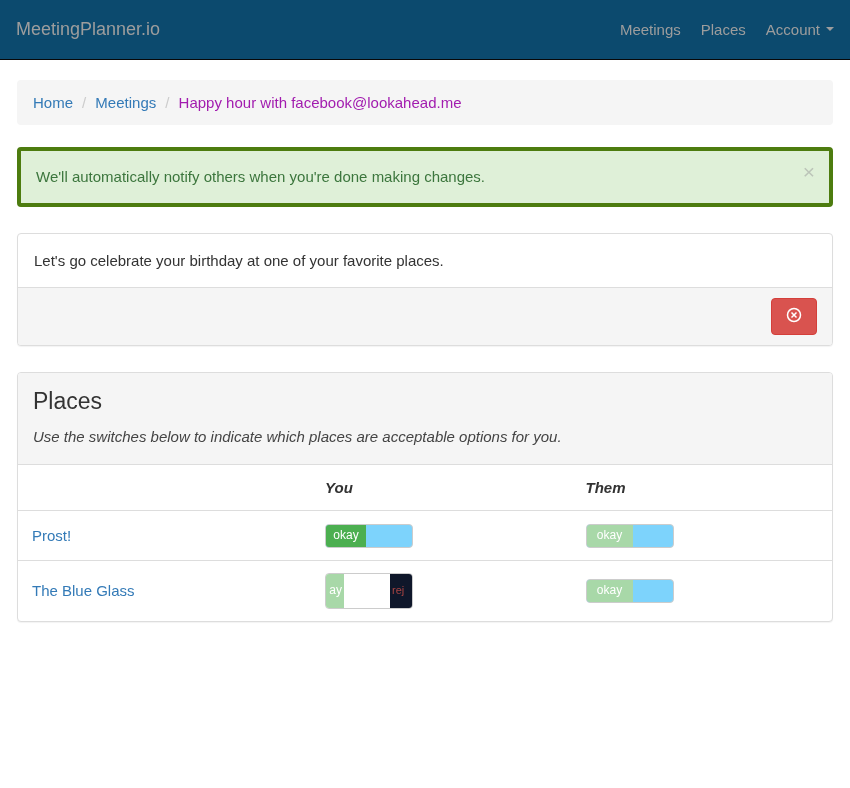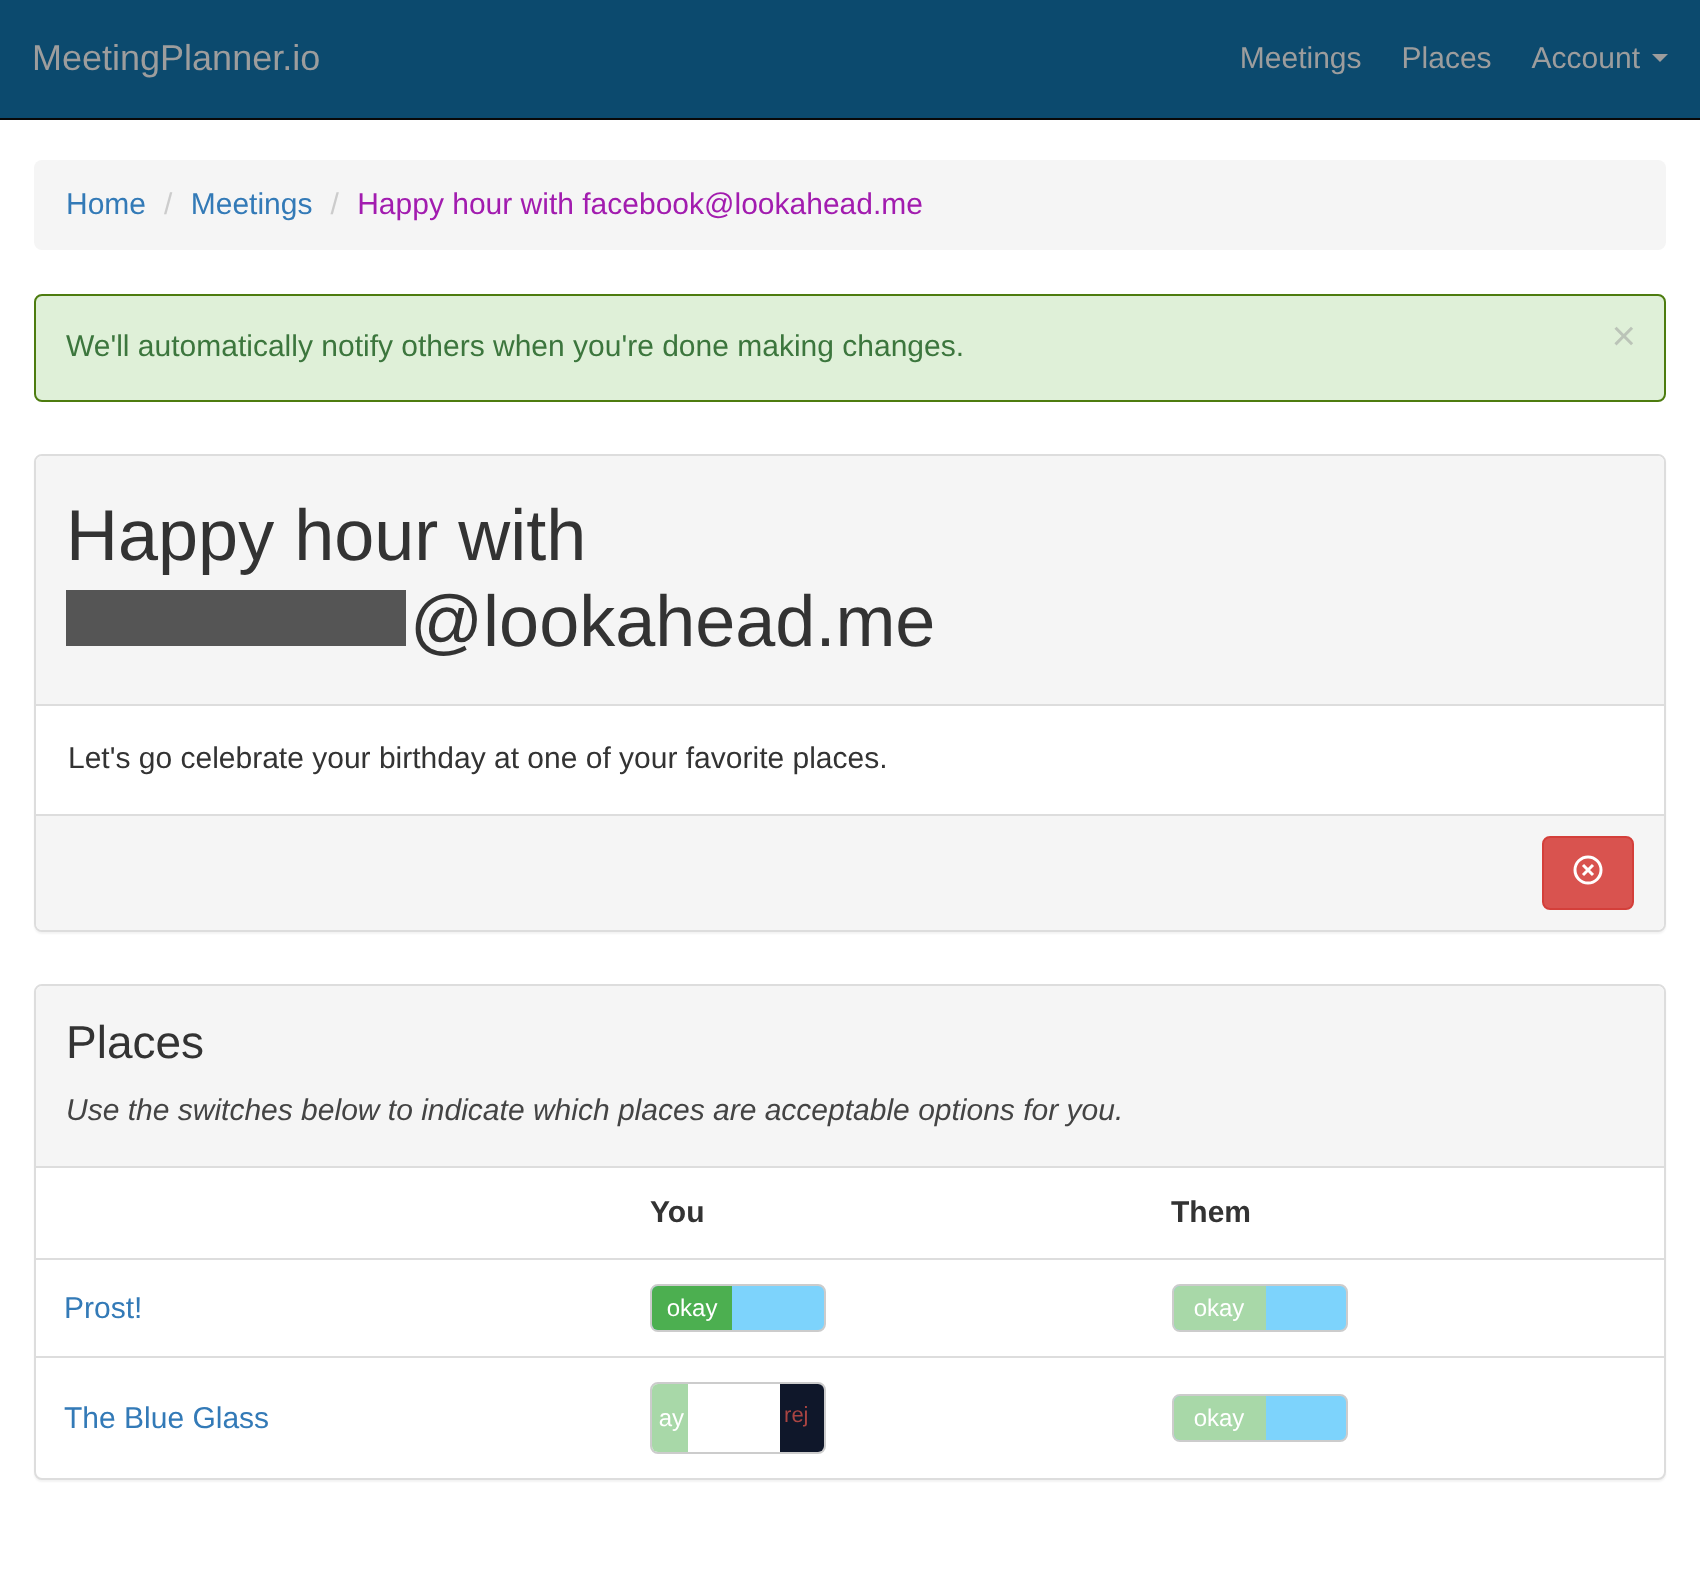--- a/index.html
+++ b/index.html
@@ -76,21 +76,21 @@
     .breadcrumb a {
       color: #337ab7;
       text-decoration: none;
     }
     .breadcrumb .active {
       color: #a21caf;
     }
     .alert-success {
       color: #3c763d;
       background-color: #dff0d8;
-      border: 1px solid #4d7c0f;
+      border: 4px solid #4d7c0f;
       border-radius: 4px;
       padding: 15px 35px 15px 15px;
       margin-top: 22px;
       margin-bottom: 20px;
       position: relative;
       font-size: 15px;
     }
     .alert-close {
       position: absolute;
       top: 10px;
@@ -183,20 +183,21 @@
     }
     .table th, .table td {
       padding: 12px 14px;
       text-align: left;
       vertical-align: middle;
       border-top: 1px solid #ddd;
       font-size: 15px;
     }
     .table thead th {
       border-top: none;
+      font-style: italic;
       font-weight: bold;
     }
     .table th:nth-child(1), .table td:nth-child(1) { width: 36%; }
     .table th:nth-child(2), .table td:nth-child(2) { width: 32%; }
     .table th:nth-child(3), .table td:nth-child(3) { width: 32%; }
     .place-link { color: #337ab7; text-decoration: none; }
     .switch {
       display: inline-flex;
       align-items: center;
       width: 88px;
@@ -286,26 +287,20 @@
     <li><a href="#">Meetings</a></li>
     <li class="active">Happy hour with facebook@lookahead.me</li>
   </ol>
 
   <div class="alert-success">
     <span>We'll automatically notify others when you're done making changes.</span>
     <button class="alert-close">×</button>
   </div>
 
   <div class="panel">
-    <div class="panel-heading">
-      <h3>
-        <span>Happy hour with</span><br>
-        <span class="redacted"></span><span>@lookahead.me</span>
-      </h3>
-    </div>
     <div class="panel-body">Let's go celebrate your birthday at one of your favorite places.</div>
     <div class="panel-footer">
       <button class="btn-danger">
         <span class="icon-circle-x">
           <svg width="16" height="16" viewBox="0 0 16 16" fill="none">
             <circle cx="8" cy="8" r="6.5" stroke="#fff" stroke-width="1.5"></circle>
             <path d="M5.5 5.5 L10.5 10.5 M10.5 5.5 L5.5 10.5" stroke="#fff" stroke-width="1.5"></path>
           </svg>
         </span>
       </button>

